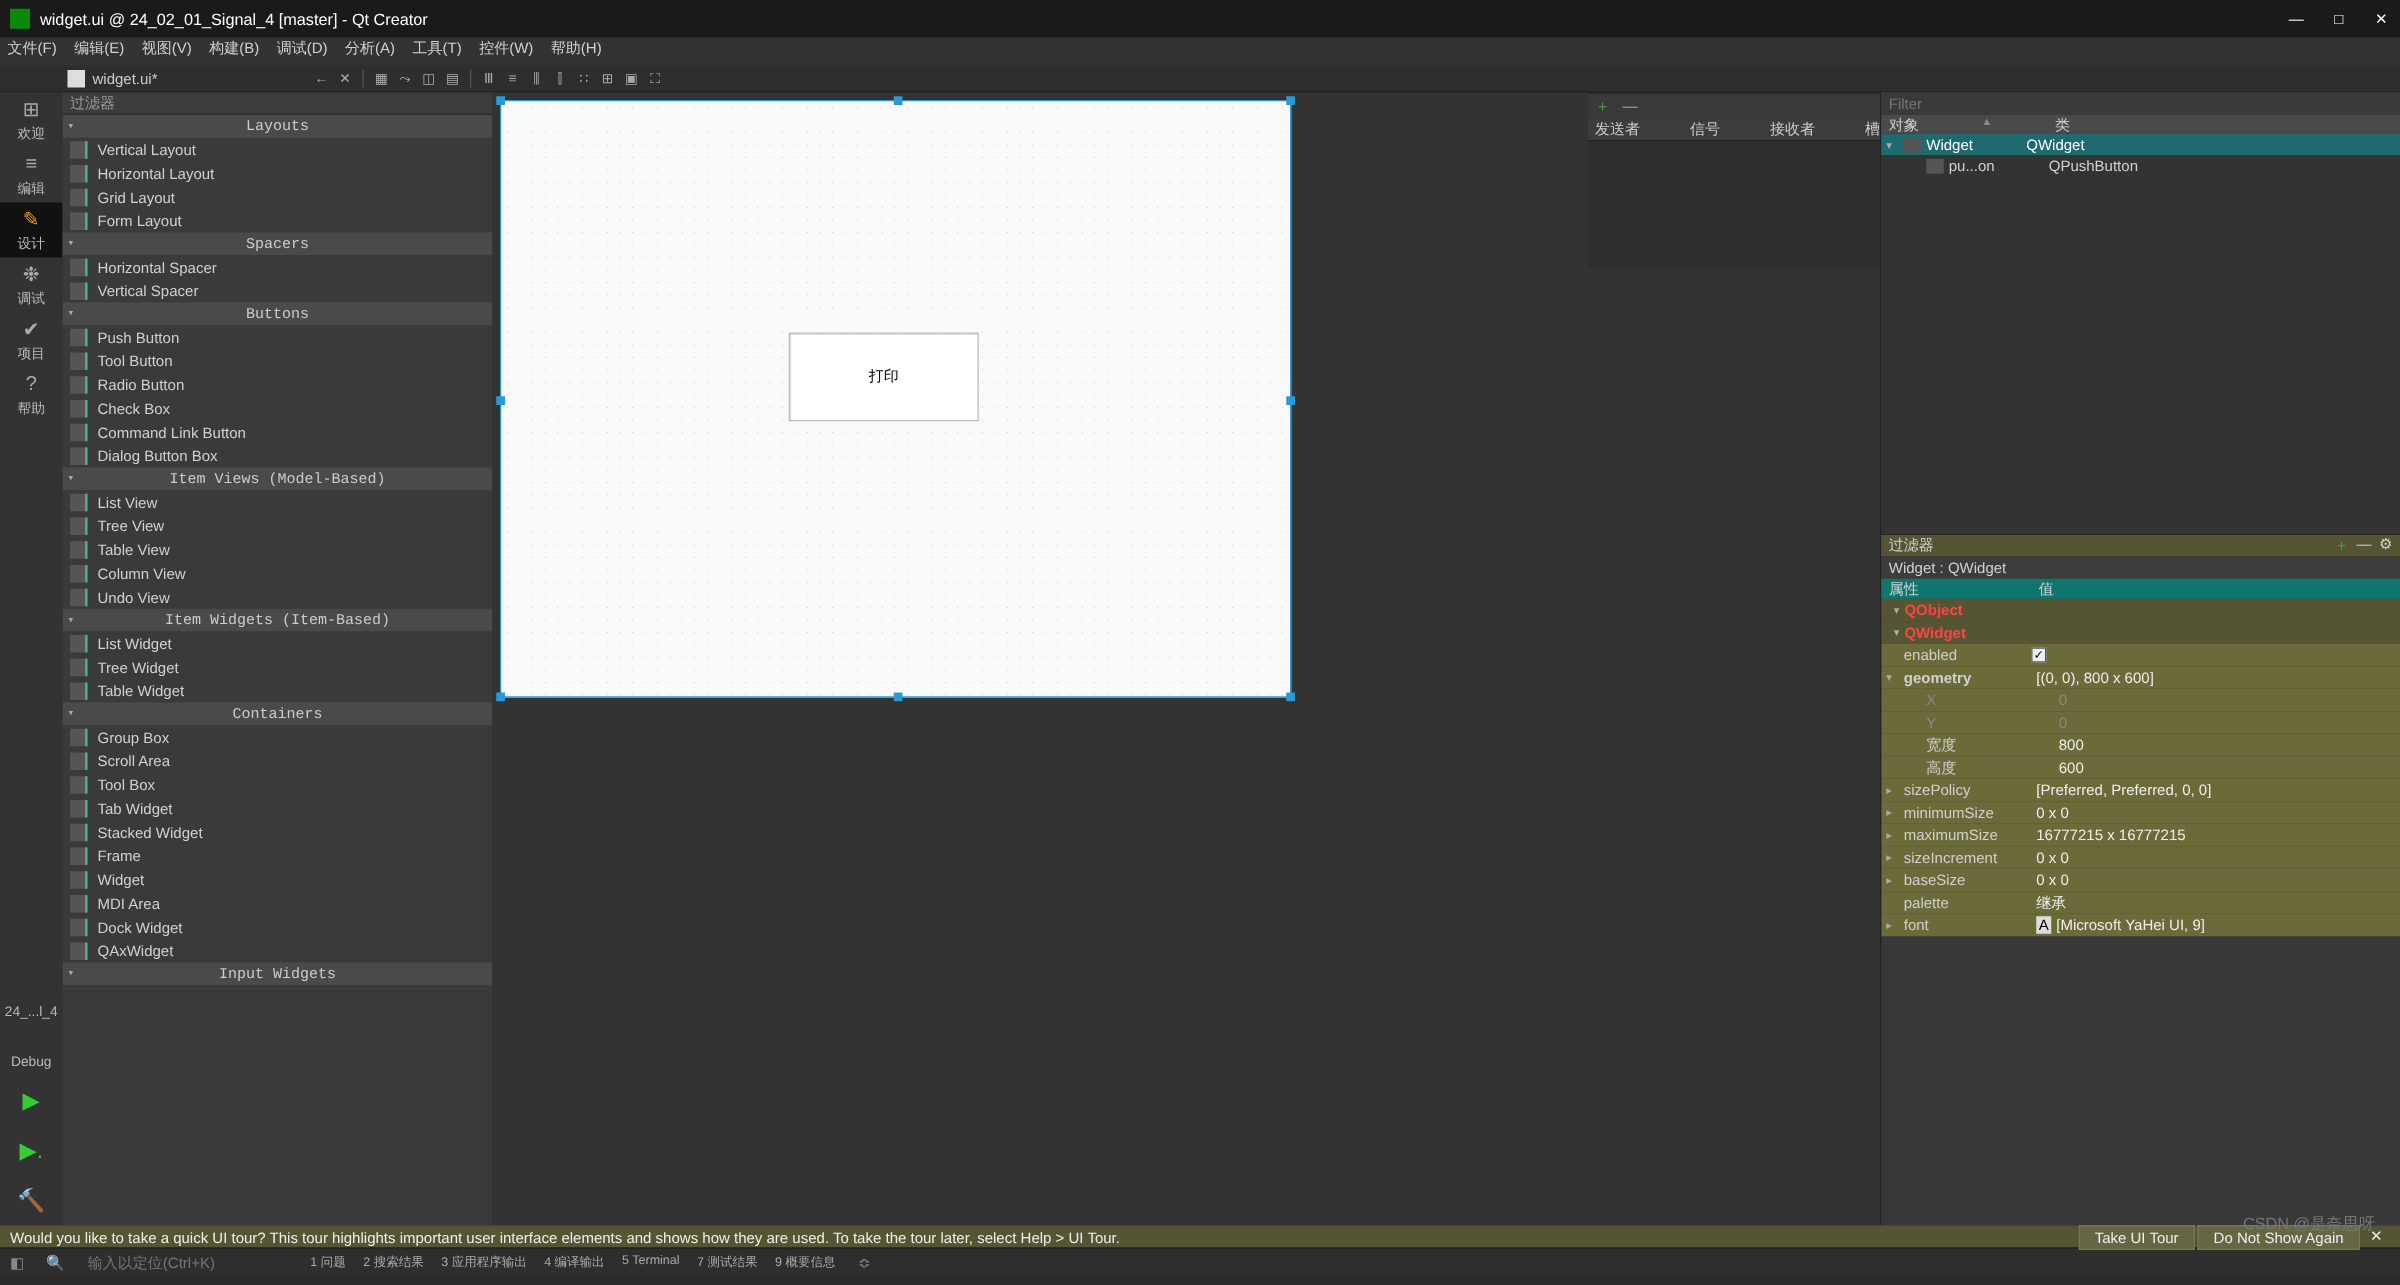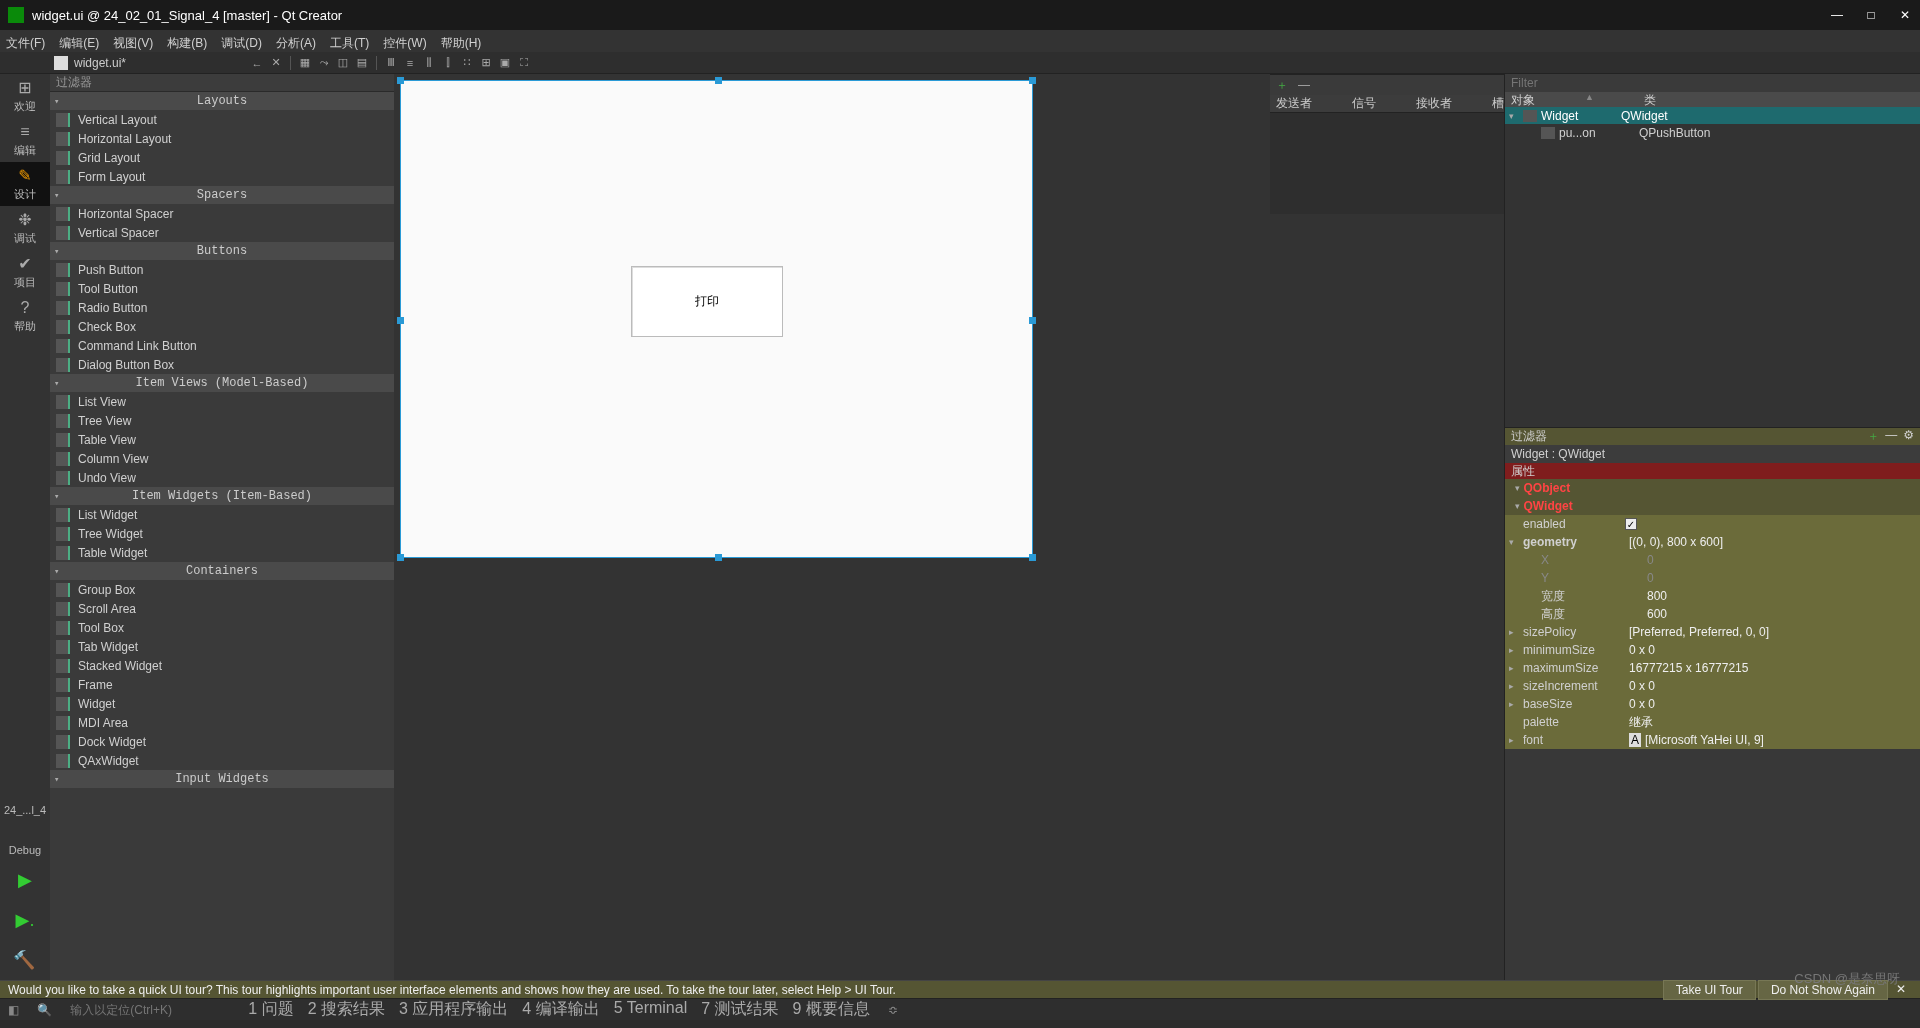--- a/index.html
+++ b/index.html
@@ -2,21 +2,21 @@
 <html><head>
 <meta charset="utf-8">
 <style>
 * { margin: 0; padding: 0; box-sizing: border-box; font-family: "Microsoft YaHei UI", Arial, sans-serif; font-size: 12px; }
 body { background: #2b2b2b; color: #d0d0d0; overflow: hidden; width: 1920px; height: 1028px; }
 .titlebar { height: 30px; background: #1a1a1a; display: flex; align-items: center; padding: 0 8px; }
 .titlebar .app-icon { width: 16px; height: 16px; background: #0a8a0a; margin-right: 8px; }
 .titlebar .title { flex: 1; color: #fff; font-size: 13px; }
 .titlebar .win-btns { display: flex; gap: 20px; }
 .titlebar .win-btn { width: 14px; height: 14px; color: #fff; cursor: pointer; display:flex; align-items:center; justify-content:center; }
-.menubar { height: 22px; background: #333; display: flex; align-items: flex-end; padding: 0 6px; gap: 14px; }
+.menubar { height: 22px; background: #333; display: flex; align-items: flex-start; padding: 0 6px; gap: 14px; }
 .menubar .menu { color: #d0d0d0; cursor: pointer; }
 .toolbar { height: 22px; background: #2e2e2e; display: flex; align-items: center; padding-left: 54px; gap: 3px; border-bottom: 1px solid #222;}
 .tool-file { display:flex; align-items:center; gap:6px; color:#ccc; margin-right: 120px;}
 .file-icon { width:14px; height:14px; background:#ddd; }
 .tool-icon { width:16px; height:16px; display:flex; align-items:center; justify-content:center; color:#aaa; cursor:pointer; font-size:11px;}
 .tool-sep { width:1px; height:14px; background:#555; margin: 0 3px;}
 .main { display:flex; height: calc(100% - 30px - 22px - 22px - 26px - 22px); }
 .left-rail { width:50px; background:#333; display:flex; flex-direction:column; align-items:center; }
 .rail-item { width:50px; height:44px; display:flex; flex-direction:column; align-items:center; justify-content:center; gap:2px; cursor:pointer; }
 .rail-item.active { background:#111; }
@@ -51,21 +51,21 @@
 .obj-header { height:15px; background:#4a4a4a; display:flex; padding-left:6px; gap:50px; font-size:11px;}
 .obj-tree { height:320px; background:#333;}
 .obj-row { height:17px; display:flex; align-items:center; padding-left:4px; gap:4px;}
 .obj-row.selected { background:#1e6a6e; color:#fff;}
 .obj-exp { width:10px; color:#aaa; font-size:9px;}
 .obj-ico { width:14px; height:12px; background:#555; }
 .obj-name { width:76px; overflow:hidden; text-overflow:ellipsis;}
 .prop-filter { height:18px; background:#555533; border-top:1px solid #222; display:flex; align-items:center; padding-left:6px; gap:6px; justify-content:space-between; padding-right:6px;}
 .prop-filter-icons {display:flex; gap:6px;}
 .prop-path { height:18px; background:#3c3c3c; padding-left:6px; display:flex; align-items:center;}
-.prop-header { height:16px; background:#7f1d1d; display:flex;flex-direction:column;}
+.prop-header { height:16px; background:#0f766e; display:flex;}
 .prop-header .ph { padding-left:6px; }
 .ph-name { width:120px; }
 .prop-list { flex:1; overflow-y:auto; }
 .prop-row { height:18px; display:flex; align-items:center;}
 .prop-row.class { background:#555533; color:#f44; font-weight:bold; padding-left:10px;}
 .prop-row.class::before { content:"▾"; color:#aaa; font-size:9px; margin-right:4px; font-weight:normal;}
 .prop-kv { background:#6b6b3a; }
 .prop-kv.expanded::before { content:"▾"; position:absolute; left:4px; font-size:9px; color:#aaa;}
 .prop-kv.collapsed::before { content:"▸"; position:absolute; left:4px; font-size:9px; color:#aaa;}
 .prop-kv { position:relative; padding-left:18px;}
@@ -73,21 +73,21 @@
 .prop-kv.bold .pk-name { font-weight:bold;}
 .pk-name { width:102px;}
 .pk-val { padding-left:4px; color:#eee;}
 .chk { width:12px; height:12px; background:#eee; border:1px solid #555; display:inline-flex; align-items:center; justify-content:center; color:#000; font-size:10px; margin-left:0px;}
 .tour-bar { height:18px; background:#555533; display:flex; align-items:center; padding:0 8px; color:#eee; justify-content:space-between; border-top:1px solid #444;}
 .tour-btns { display:flex; gap:2px;padding-left:32px;}
 .tour-btn { padding:2px 12px; background:#666644; border:1px solid #777755; cursor:pointer;}
 .tour-close { padding:2px 6px; cursor:pointer;}
 .statusbar { height:22px; background:#2e2e2e; display:flex; align-items:center; padding:0 8px; gap:18px; border-top:1px solid #222;}
 .sb-input { background:transparent; border:none; color:#888; width:160px;}
-.sb-item { color:#aaa; font-size:16px;}
+.sb-item { color:#aaa; font-size:10px;}
 .plus-ico { color:#4a4;}
 .minus-ico { color:#aaa;}
 .watermark { position:fixed; right:20px; bottom:40px; color:#777; font-size:13px; pointer-events:none;}
 </style>
 </head>
 <body>
 
 <div class="titlebar">
   <div class="app-icon"></div>
   <div class="title">widget.ui @ 24_02_01_Signal_4 [master] - Qt Creator</div>

